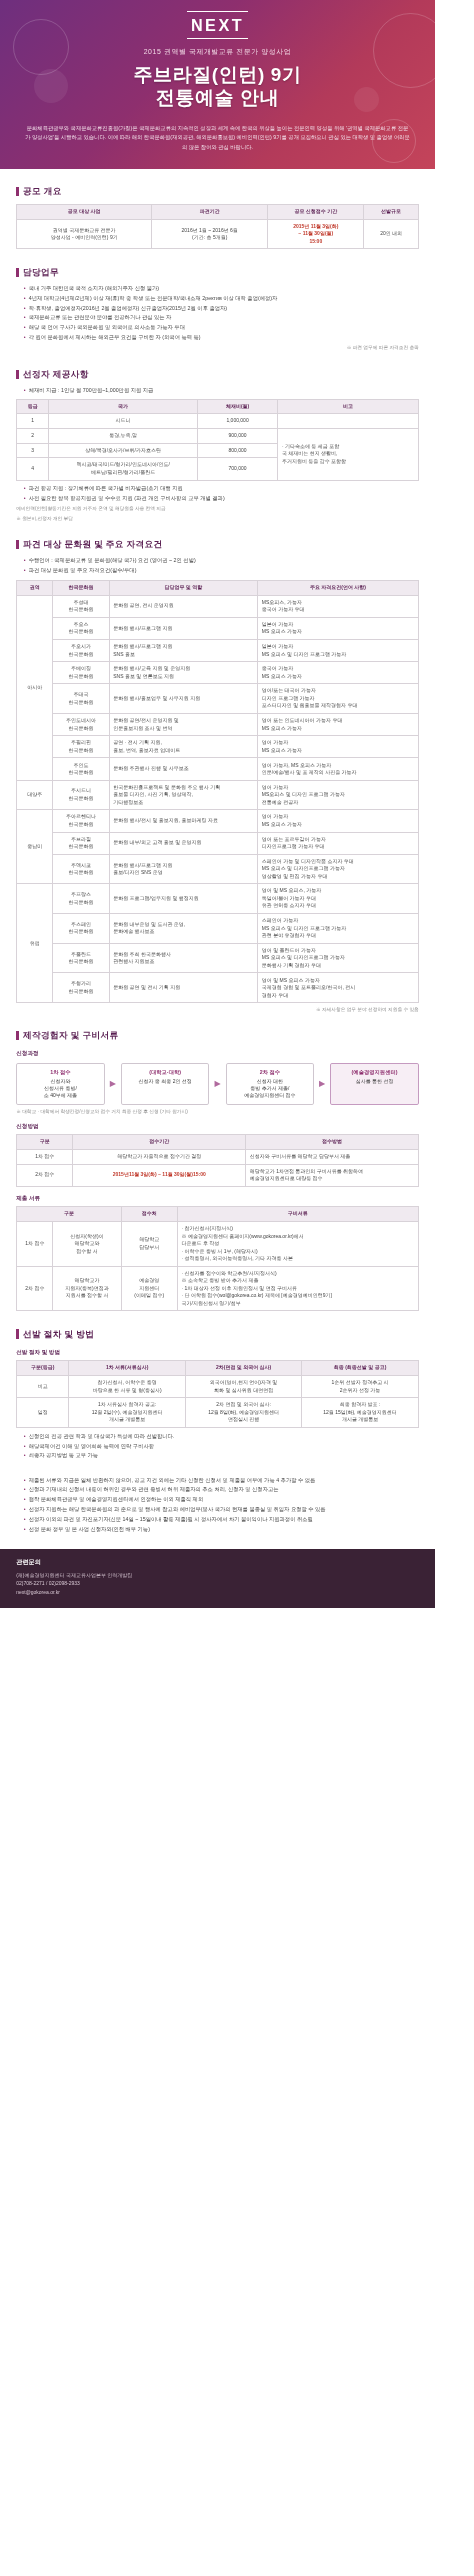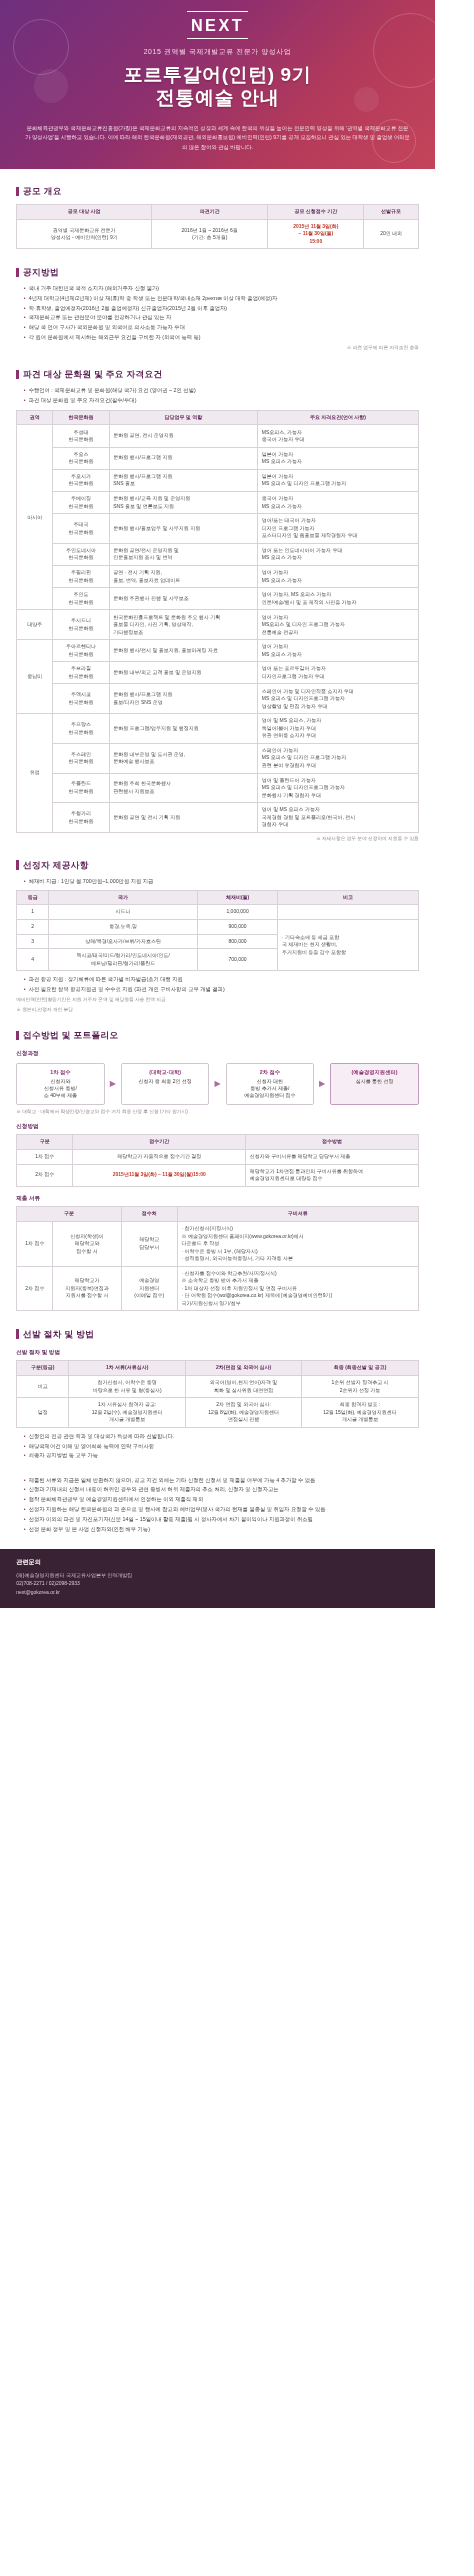--- a/index.html
+++ b/index.html
@@ -152,21 +152,21 @@
     <div class="hex-fill" style="width:34px;height:34px;border-radius:50%;left:34px;top:69px;"></div>
     <div class="hex-deco" style="width:75px;height:75px;border-radius:50%;right:-12.5px;top:12.5px;"></div>
     <div class="hex-fill" style="width:25px;height:25px;border-radius:50%;right:56px;top:87px;"></div>
     <div class="hex-deco" style="width:44px;height:44px;border-radius:50%;right:19px;bottom:6.2px;"></div>
 
     <div class="logo">
       <span class="logo-mark">NEXT</span>
     </div>
     <div class="hero-sub">2015 권역별 국제개발교류 전문가 양성사업</div>
     <div class="hero-title">
-      <div>포르투갈어(인턴) 9기</div>
+      <div>주브라질(인턴) 9기</div>
       <div>전통예술 안내</div>
     </div>
     <div class="hero-desc">문화체육관광부와 국제문화교류진흥원(가칭)은 국제문화교류의 지속적인 성장과 세계 속에 한국의 위상을 높이는 전문인력 양성을 위해 '권역별 국제문화교류 전문가 양성사업'을 시행하고 있습니다. 이에 따라 해외 한국문화원(재외공관, 해외문화홍보원) 예비인력(인턴) 9기를 공개 모집하오니 관심 있는 대학생 및 졸업생 여러분의 많은 참여와 관심 바랍니다.</div>
   </div>
 
   <div class="section">
     <div class="sec-head">
       <div class="sec-bar"></div>
       <div class="sec-title">공모 개요</div>
     </div>
@@ -190,192 +190,36 @@
 15:00</td>
           <td class="ctr">20인 내외</td>
         </tr>
       </tbody>
     </table>
   </div>
 
   <div class="section">
     <div class="sec-head">
       <div class="sec-bar"></div>
-      <div class="sec-title">공지방법</div>
+      <div class="sec-title">담당업무</div>
     </div>
     <ul class="bullets">
       <li>국내 거주 대한민국 국적 소지자 (해외거주자 신청 불가)</li>
       <li>4년제 대학교(4년제/2년제) 이상 재(휴)학 중 학생 또는 전문대학/국내소재 2ректив 이상 대학 졸업(예정)자</li>
       <li>학·휴학생, 졸업예정자(2016년 2월 졸업예정자) 신규졸업자(2015년 2월 이후 졸업자)</li>
       <li>국제문화교류 또는 관련분야 분야를 전공하거나 관심 있는 자</li>
       <li>해당 국 언어 구사가 국외문화원 및 외국어로 의사소통 가능자 우대</li>
       <li>각 원어 문화원에서 제시하는 해외근무 요건을 구비한 자 (외국어 능력 등)</li>
     </ul>
     <div class="note">※ 파견 업무에 따른 자격조건 충족</div>
   </div>
 
   <div class="section">
     <div class="sec-head">
       <div class="sec-bar"></div>
-      <div class="sec-title">파견 대상 문화원 및 주요 자격요건</div>
-    </div>
-    <ul class="bullets" style="margin-bottom:5px">
-      <li>수행언어 : 국제문화교류 및 문화원(해당 국가) 요건 (영어권 ~ 2인 선발)</li>
-      <li>파견 대상 문화원 및 주요 자격요건(필수/우대)</li>
-    </ul>
-    <table>
-      <thead>
-        <tr>
-          <th style="width:9%">권역</th>
-          <th style="width:14%">한국문화원</th>
-          <th style="width:37%">담당업무 및 역할</th>
-          <th style="width:40%">주요 자격요건(언어 사항)</th>
-        </tr>
-      </thead>
-      <tbody id="dispatch-body">
-          <tr>
-            <td class="ctr" rowspan="8" style="white-space: pre-line;">아시아</td>
-            <td class="ctr" style="white-space: pre-line;">주성태
-한국문화원</td>
-            <td style="white-space: pre-line;">문화원 공연, 전시 운영지원</td>
-            <td style="white-space: pre-line;">MS오피스, 가능자
-중국어 가능자 우대</td>
-          </tr>
-          <tr>
-            <td class="ctr" style="white-space: pre-line;">주오스
-한국문화원</td>
-            <td style="white-space: pre-line;">문화원 행사/프로그램 지원</td>
-            <td style="white-space: pre-line;">일본어 가능자
-MS 오피스 가능자</td>
-          </tr>
-          <tr>
-            <td class="ctr" style="white-space: pre-line;">주오시가
-한국문화원</td>
-            <td style="white-space: pre-line;">문화원 행사/프로그램 지원
-SNS 홍보</td>
-            <td style="white-space: pre-line;">일본어 가능자
-MS 오피스 및 디자인 프로그램 가능자</td>
-          </tr>
-          <tr>
-            <td class="ctr" style="white-space: pre-line;">주베이징
-한국문화원</td>
-            <td style="white-space: pre-line;">문화원 행사/교육 지원 및 운영지원
-SNS 홍보 및 언론보도 지원</td>
-            <td style="white-space: pre-line;">중국어 가능자
-MS 오피스 가능자</td>
-          </tr>
-          <tr>
-            <td class="ctr" style="white-space: pre-line;">주태국
-한국문화원</td>
-            <td style="white-space: pre-line;">문화원 행사/홍보업무 및 사무지원 지원</td>
-            <td style="white-space: pre-line;">영어/또는 태국어 가능자
-디자인 프로그램 가능자
-포스터디자인 및 웹홍보물 제작경험자 우대</td>
-          </tr>
-          <tr>
-            <td class="ctr" style="white-space: pre-line;">주인도네시아
-한국문화원</td>
-            <td style="white-space: pre-line;">문화원 공연/전시 운영지원 및
-인문홍보지원 조사 및 번역</td>
-            <td style="white-space: pre-line;">영어 또는 인도네시아어 가능자 우대
-MS 오피스 가능자</td>
-          </tr>
-          <tr>
-            <td class="ctr" style="white-space: pre-line;">주필리핀
-한국문화원</td>
-            <td style="white-space: pre-line;">공연 · 전시 기획 지원,
-홍보, 번역, 홍보자료 업데이트</td>
-            <td style="white-space: pre-line;">영어 가능자
-MS 오피스 가능자</td>
-          </tr>
-          <tr>
-            <td class="ctr" style="white-space: pre-line;">주인도
-한국문화원</td>
-            <td style="white-space: pre-line;">문화원 주관행사 진행 및 사무보조</td>
-            <td style="white-space: pre-line;">영어 가능자, MS 오피스 가능자
-인문/예술/행사 및 포 제작의 사진을 가능자</td>
-          </tr>
-          <tr>
-            <td class="ctr" rowspan="1" style="white-space: pre-line;">대양주</td>
-            <td class="ctr" style="white-space: pre-line;">주시드니
-한국문화원</td>
-            <td style="white-space: pre-line;">한국문화진흥프로젝트 및 문화원 주요 행사 기획
-홍보물 디자인, 사진 기획, 영상제작,
-기타행정보조</td>
-            <td style="white-space: pre-line;">영어 가능자
-MS오피스 및 디자인 프로그램 가능자
-전통예술 전공자</td>
-          </tr>
-          <tr>
-            <td class="ctr" rowspan="3" style="white-space: pre-line;">중남미</td>
-            <td class="ctr" style="white-space: pre-line;">주아르헨티나
-한국문화원</td>
-            <td style="white-space: pre-line;">문화원 행사/전시 및 홍보지원, 홍보마케팅 자료</td>
-            <td style="white-space: pre-line;">영어 가능자
-MS 오피스 가능자</td>
-          </tr>
-          <tr>
-            <td class="ctr" style="white-space: pre-line;">주브라질
-한국문화원</td>
-            <td style="white-space: pre-line;">문화원 내부/외교 고객 홍보 및 운영지원</td>
-            <td style="white-space: pre-line;">영어 또는 포르투갈어 가능자
-디자인프로그램 가능자 우대</td>
-          </tr>
-          <tr>
-            <td class="ctr" style="white-space: pre-line;">주멕시코
-한국문화원</td>
-            <td style="white-space: pre-line;">문화원 행사/프로그램 지원
-홍보/디자인 SNS 운영</td>
-            <td style="white-space: pre-line;">스페인어 가능 및 디자인작품 소지자 우대
-MS 오피스 및 디자인프로그램 가능자
-영상촬영 및 편집 가능자 우대</td>
-          </tr>
-          <tr>
-            <td class="ctr" rowspan="4" style="white-space: pre-line;">유럽</td>
-            <td class="ctr" style="white-space: pre-line;">주프랑스
-한국문화원</td>
-            <td style="white-space: pre-line;">문화원 프로그램/업무지원 및 행정지원</td>
-            <td style="white-space: pre-line;">영어 및 MS 오피스, 가능자
-독일어/불어 가능자 우대
-유관 면허증 소지자 우대</td>
-          </tr>
-          <tr>
-            <td class="ctr" style="white-space: pre-line;">주스페인
-한국문화원</td>
-            <td style="white-space: pre-line;">문화원 내부운영 및 도서관 운영,
-문화예술 행사보조</td>
-            <td style="white-space: pre-line;">스페인어 가능자
-MS 오피스 및 디자인 프로그램 가능자
-관련 분야 유경험자 우대</td>
-          </tr>
-          <tr>
-            <td class="ctr" style="white-space: pre-line;">주폴란드
-한국문화원</td>
-            <td style="white-space: pre-line;">문화원 주최 한국문화행사
-관련행사 지원보조</td>
-            <td style="white-space: pre-line;">영어 및 폴란드어 가능자
-MS 오피스 및 디자인프로그램 가능자
-문화행사 기획 경험자 우대</td>
-          </tr>
-          <tr>
-            <td class="ctr" style="white-space: pre-line;">주헝가리
-한국문화원</td>
-            <td style="white-space: pre-line;">문화원 공연 및 전시 기획 지원</td>
-            <td style="white-space: pre-line;">영어 및 MS 오피스 가능자
-국제경험 경험 및 포트폴리오/한국어, 전시
-경험자 우대</td>
-          </tr>
-        </tbody>
-    </table>
-    <div class="note">※ 자세사항은 업무 분야 선정하여 지원을 수 있음</div>
-  </div>
-
-  <div class="section">
-    <div class="sec-head">
-      <div class="sec-bar"></div>
       <div class="sec-title">선정자 제공사항</div>
     </div>
     <ul class="bullets" style="margin-bottom:3.7px">
       <li>체재비 지급 : 1인당 월 700만원~1,000만원 지원 지급</li>
     </ul>
     <table>
       <thead>
         <tr>
           <th style="width:8%">등급</th>
           <th style="width:37%">국가</th>
@@ -415,21 +259,177 @@
       <li>파견 항공 지원 : 장기체류에 따른 국가별 비자발급(초기 대행 지원</li>
       <li>사전 필요한 왕복 항공지원권 및 수수료 지원 (파견 개인 구비사항의 교부 개별 결과)</li>
     </ul>
     <div class="note-left">예비인력(인턴)활동기간은 지원 거주자 온역 및 해당원을 사용 전액 지급</div>
     <div class="note-left">※ 원본비,선정자 개인 부담</div>
   </div>
 
   <div class="section">
     <div class="sec-head">
       <div class="sec-bar"></div>
-      <div class="sec-title">접수방법 및 포트폴리오</div>
+      <div class="sec-title">파견 대상 문화원 및 주요 자격요건</div>
+    </div>
+    <ul class="bullets" style="margin-bottom:5px">
+      <li>수행언어 : 국제문화교류 및 문화원(해당 국가) 요건 (영어권 ~ 2인 선발)</li>
+      <li>파견 대상 문화원 및 주요 자격요건(필수/우대)</li>
+    </ul>
+    <table>
+      <thead>
+        <tr>
+          <th style="width:9%">권역</th>
+          <th style="width:14%">한국문화원</th>
+          <th style="width:37%">담당업무 및 역할</th>
+          <th style="width:40%">주요 자격요건(언어 사항)</th>
+        </tr>
+      </thead>
+      <tbody id="dispatch-body">
+          <tr>
+            <td class="ctr" rowspan="8" style="white-space: pre-line;">아시아</td>
+            <td class="ctr" style="white-space: pre-line;">주성태
+한국문화원</td>
+            <td style="white-space: pre-line;">문화원 공연, 전시 운영지원</td>
+            <td style="white-space: pre-line;">MS오피스, 가능자
+중국어 가능자 우대</td>
+          </tr>
+          <tr>
+            <td class="ctr" style="white-space: pre-line;">주오스
+한국문화원</td>
+            <td style="white-space: pre-line;">문화원 행사/프로그램 지원</td>
+            <td style="white-space: pre-line;">일본어 가능자
+MS 오피스 가능자</td>
+          </tr>
+          <tr>
+            <td class="ctr" style="white-space: pre-line;">주오시가
+한국문화원</td>
+            <td style="white-space: pre-line;">문화원 행사/프로그램 지원
+SNS 홍보</td>
+            <td style="white-space: pre-line;">일본어 가능자
+MS 오피스 및 디자인 프로그램 가능자</td>
+          </tr>
+          <tr>
+            <td class="ctr" style="white-space: pre-line;">주베이징
+한국문화원</td>
+            <td style="white-space: pre-line;">문화원 행사/교육 지원 및 운영지원
+SNS 홍보 및 언론보도 지원</td>
+            <td style="white-space: pre-line;">중국어 가능자
+MS 오피스 가능자</td>
+          </tr>
+          <tr>
+            <td class="ctr" style="white-space: pre-line;">주태국
+한국문화원</td>
+            <td style="white-space: pre-line;">문화원 행사/홍보업무 및 사무지원 지원</td>
+            <td style="white-space: pre-line;">영어/또는 태국어 가능자
+디자인 프로그램 가능자
+포스터디자인 및 웹홍보물 제작경험자 우대</td>
+          </tr>
+          <tr>
+            <td class="ctr" style="white-space: pre-line;">주인도네시아
+한국문화원</td>
+            <td style="white-space: pre-line;">문화원 공연/전시 운영지원 및
+인문홍보지원 조사 및 번역</td>
+            <td style="white-space: pre-line;">영어 또는 인도네시아어 가능자 우대
+MS 오피스 가능자</td>
+          </tr>
+          <tr>
+            <td class="ctr" style="white-space: pre-line;">주필리핀
+한국문화원</td>
+            <td style="white-space: pre-line;">공연 · 전시 기획 지원,
+홍보, 번역, 홍보자료 업데이트</td>
+            <td style="white-space: pre-line;">영어 가능자
+MS 오피스 가능자</td>
+          </tr>
+          <tr>
+            <td class="ctr" style="white-space: pre-line;">주인도
+한국문화원</td>
+            <td style="white-space: pre-line;">문화원 주관행사 진행 및 사무보조</td>
+            <td style="white-space: pre-line;">영어 가능자, MS 오피스 가능자
+인문/예술/행사 및 포 제작의 사진을 가능자</td>
+          </tr>
+          <tr>
+            <td class="ctr" rowspan="1" style="white-space: pre-line;">대양주</td>
+            <td class="ctr" style="white-space: pre-line;">주시드니
+한국문화원</td>
+            <td style="white-space: pre-line;">한국문화진흥프로젝트 및 문화원 주요 행사 기획
+홍보물 디자인, 사진 기획, 영상제작,
+기타행정보조</td>
+            <td style="white-space: pre-line;">영어 가능자
+MS오피스 및 디자인 프로그램 가능자
+전통예술 전공자</td>
+          </tr>
+          <tr>
+            <td class="ctr" rowspan="3" style="white-space: pre-line;">중남미</td>
+            <td class="ctr" style="white-space: pre-line;">주아르헨티나
+한국문화원</td>
+            <td style="white-space: pre-line;">문화원 행사/전시 및 홍보지원, 홍보마케팅 자료</td>
+            <td style="white-space: pre-line;">영어 가능자
+MS 오피스 가능자</td>
+          </tr>
+          <tr>
+            <td class="ctr" style="white-space: pre-line;">주브라질
+한국문화원</td>
+            <td style="white-space: pre-line;">문화원 내부/외교 고객 홍보 및 운영지원</td>
+            <td style="white-space: pre-line;">영어 또는 포르투갈어 가능자
+디자인프로그램 가능자 우대</td>
+          </tr>
+          <tr>
+            <td class="ctr" style="white-space: pre-line;">주멕시코
+한국문화원</td>
+            <td style="white-space: pre-line;">문화원 행사/프로그램 지원
+홍보/디자인 SNS 운영</td>
+            <td style="white-space: pre-line;">스페인어 가능 및 디자인작품 소지자 우대
+MS 오피스 및 디자인프로그램 가능자
+영상촬영 및 편집 가능자 우대</td>
+          </tr>
+          <tr>
+            <td class="ctr" rowspan="4" style="white-space: pre-line;">유럽</td>
+            <td class="ctr" style="white-space: pre-line;">주프랑스
+한국문화원</td>
+            <td style="white-space: pre-line;">문화원 프로그램/업무지원 및 행정지원</td>
+            <td style="white-space: pre-line;">영어 및 MS 오피스, 가능자
+독일어/불어 가능자 우대
+유관 면허증 소지자 우대</td>
+          </tr>
+          <tr>
+            <td class="ctr" style="white-space: pre-line;">주스페인
+한국문화원</td>
+            <td style="white-space: pre-line;">문화원 내부운영 및 도서관 운영,
+문화예술 행사보조</td>
+            <td style="white-space: pre-line;">스페인어 가능자
+MS 오피스 및 디자인 프로그램 가능자
+관련 분야 유경험자 우대</td>
+          </tr>
+          <tr>
+            <td class="ctr" style="white-space: pre-line;">주폴란드
+한국문화원</td>
+            <td style="white-space: pre-line;">문화원 주최 한국문화행사
+관련행사 지원보조</td>
+            <td style="white-space: pre-line;">영어 및 폴란드어 가능자
+MS 오피스 및 디자인프로그램 가능자
+문화행사 기획 경험자 우대</td>
+          </tr>
+          <tr>
+            <td class="ctr" style="white-space: pre-line;">주헝가리
+한국문화원</td>
+            <td style="white-space: pre-line;">문화원 공연 및 전시 기획 지원</td>
+            <td style="white-space: pre-line;">영어 및 MS 오피스 가능자
+국제경험 경험 및 포트폴리오/한국어, 전시
+경험자 우대</td>
+          </tr>
+        </tbody>
+    </table>
+    <div class="note">※ 자세사항은 업무 분야 선정하여 지원을 수 있음</div>
+  </div>
+
+  <div class="section">
+    <div class="sec-head">
+      <div class="sec-bar"></div>
+      <div class="sec-title">제작경험자 및 구비서류</div>
     </div>
 
     <div class="sub-label">신청과정</div>
     <div class="flow">
       <div class="flow-box">
         <span class="fb-num">1차 접수</span>
         <span style="white-space:pre-line">신청자와
 신청서류 증빙/
 소 40부에 제출</span>
       </div>

